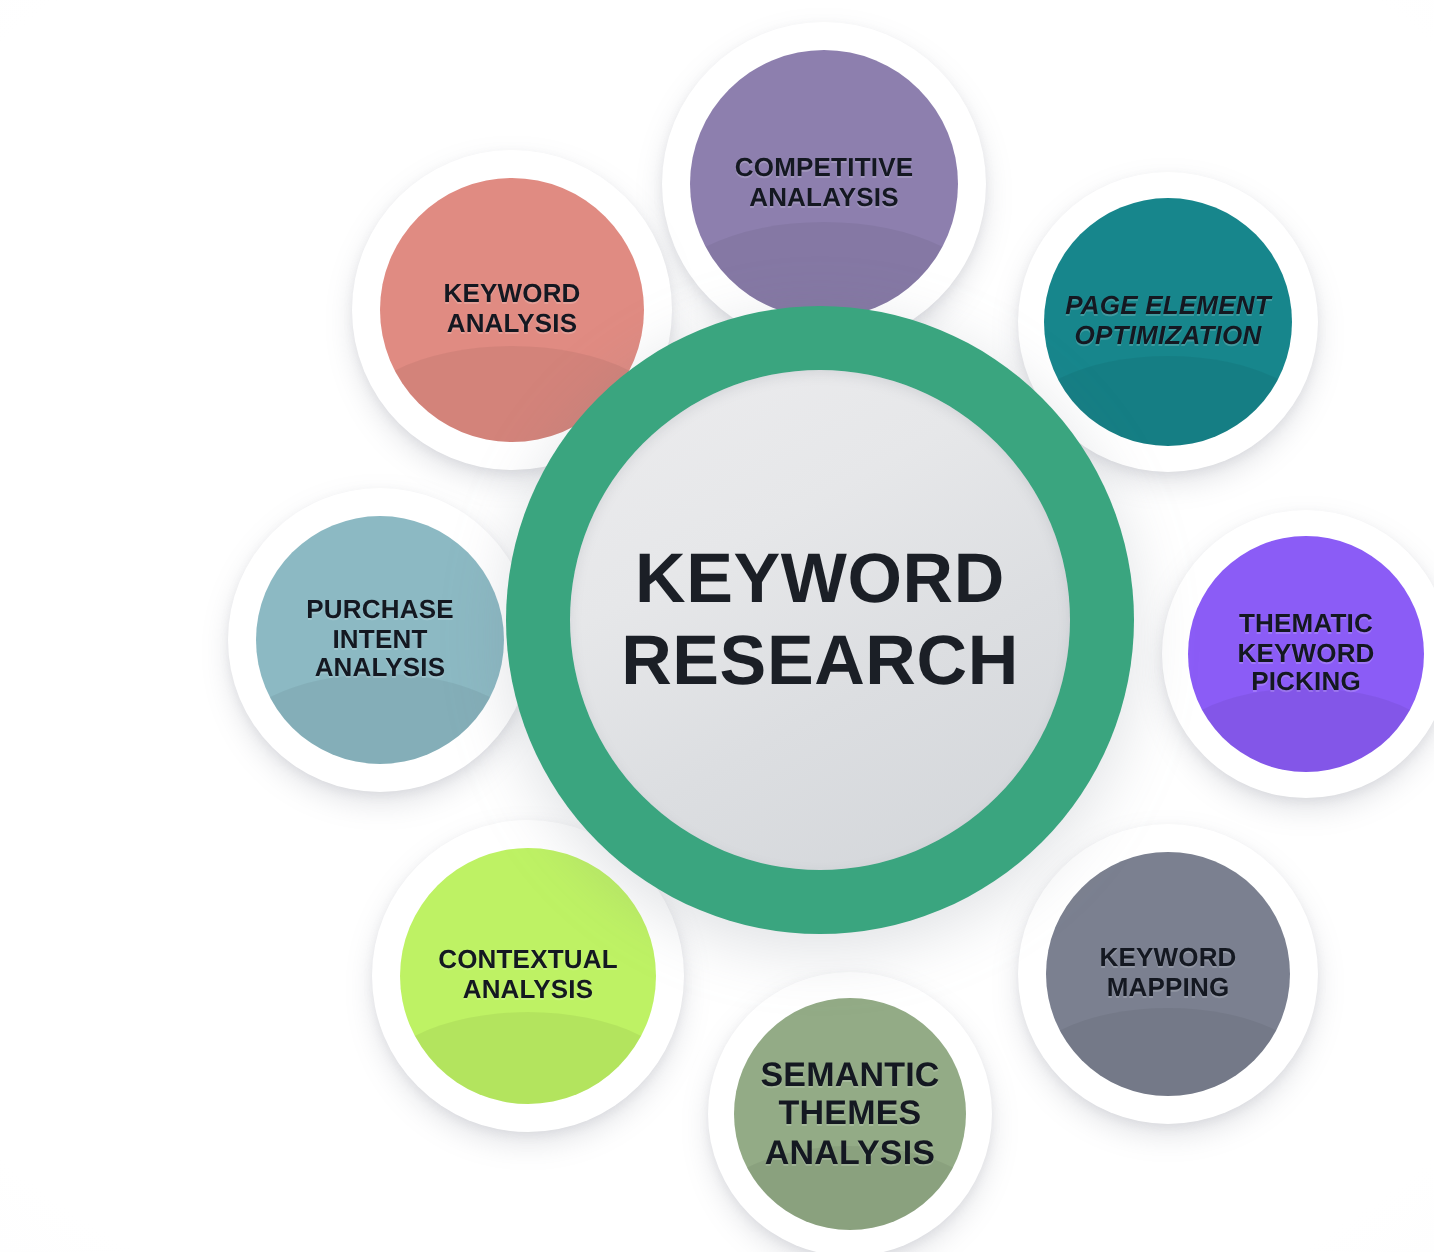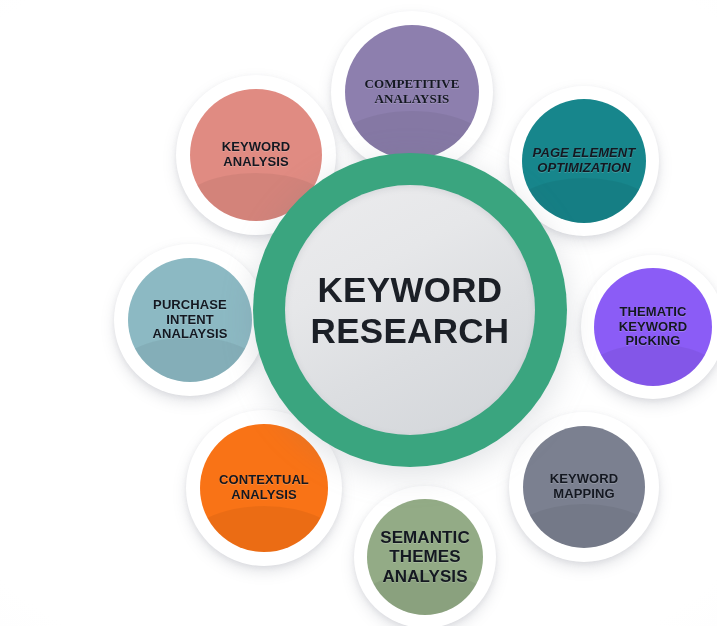--- a/index.html
+++ b/index.html
@@ -107,21 +107,21 @@
     letter-spacing: 0.3px;
     white-space: pre-line;
   }
 </style>
 </head>
 <body>
 
 <div id="diagram">
 
   <div id="nodes-layer">
-      <div class="node" style="left: 331px; top: 11px; width: 162px; height: 162px; background: rgb(255, 255, 255); font-family: Liberation Serif, serif;">
+      <div class="node" style="left: 331px; top: 11px; width: 162px; height: 162px; background: rgb(255, 255, 255);">
         <div class="disc" style="width: 134px; height: 134px; background: rgb(141, 127, 174);">
           <div class="node-label" style="font-size: 13px;">COMPETITIVE
 ANALAYSIS</div>
         </div>
       </div>
       <div class="node" style="left: 509px; top: 86px; width: 150px; height: 150px; background: rgb(255, 255, 255);">
         <div class="disc" style="width: 124px; height: 124px; background: rgb(23, 134, 140);">
           <div class="node-label" style="font-size: 13px; font-style: italic;">PAGE ELEMENT
 OPTIMIZATION</div>
         </div>
@@ -140,30 +140,30 @@
         </div>
       </div>
       <div class="node" style="left: 354px; top: 486px; width: 142px; height: 142px; background: rgb(255, 255, 255);">
         <div class="disc" style="width: 116px; height: 116px; background: rgb(147, 171, 134);">
           <div class="node-label" style="font-size: 17px;">SEMANTIC
 THEMES
 ANALYSIS</div>
         </div>
       </div>
       <div class="node" style="left: 186px; top: 410px; width: 156px; height: 156px; background: rgb(255, 255, 255);">
-        <div class="disc" style="width: 128px; height: 128px; background: #f97316;">
+        <div class="disc" style="width: 128px; height: 128px; background: #bef264;">
           <div class="node-label" style="font-size: 13px;">CONTEXTUAL
 ANALYSIS</div>
         </div>
       </div>
       <div class="node" style="left: 114px; top: 244px; width: 152px; height: 152px; background: rgb(255, 255, 255);">
         <div class="disc" style="width: 124px; height: 124px; background: rgb(140, 185, 195);">
           <div class="node-label" style="font-size: 13px;">PURCHASE
 INTENT
-ANALAYSIS</div>
+ANALYSIS</div>
         </div>
       </div>
       <div class="node" style="left: 176px; top: 75px; width: 160px; height: 160px; background: rgb(255, 255, 255);">
         <div class="disc" style="width: 132px; height: 132px; background: rgb(224, 139, 130);">
           <div class="node-label" style="font-size: 13px;">KEYWORD
 ANALYSIS</div>
         </div>
       </div>
     </div>
 

